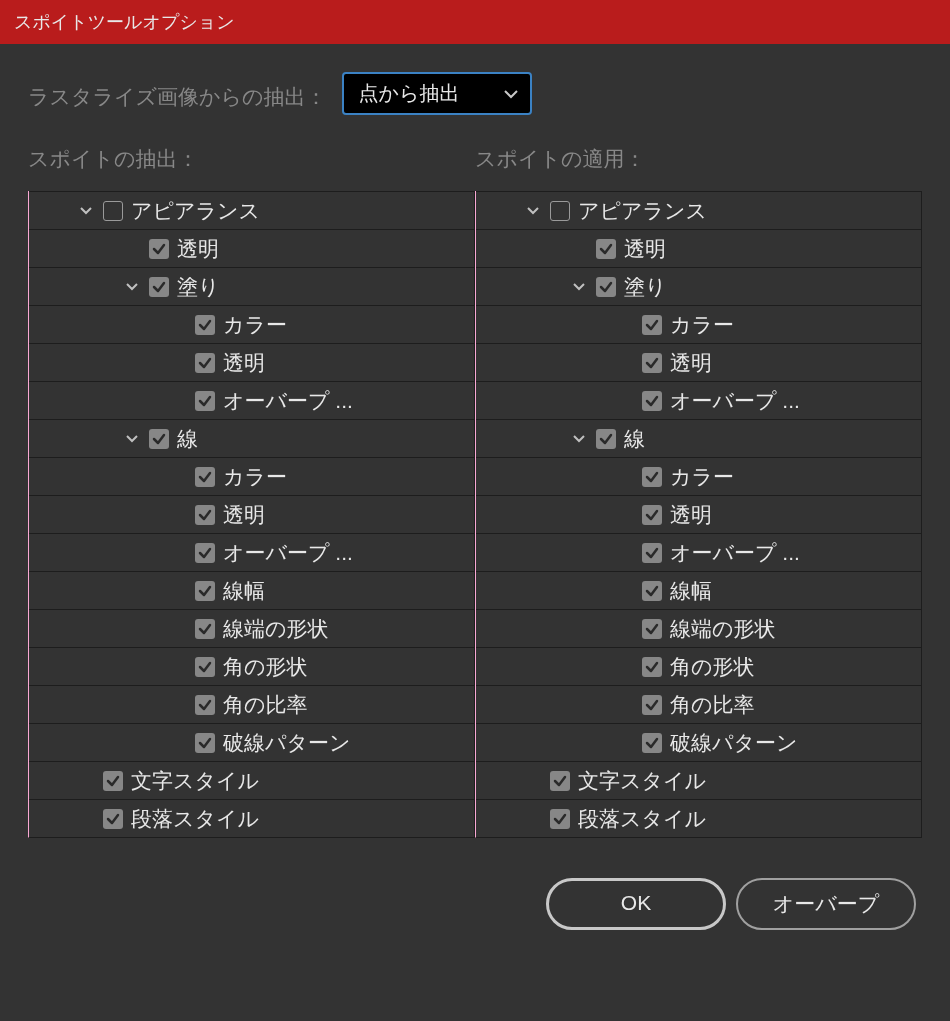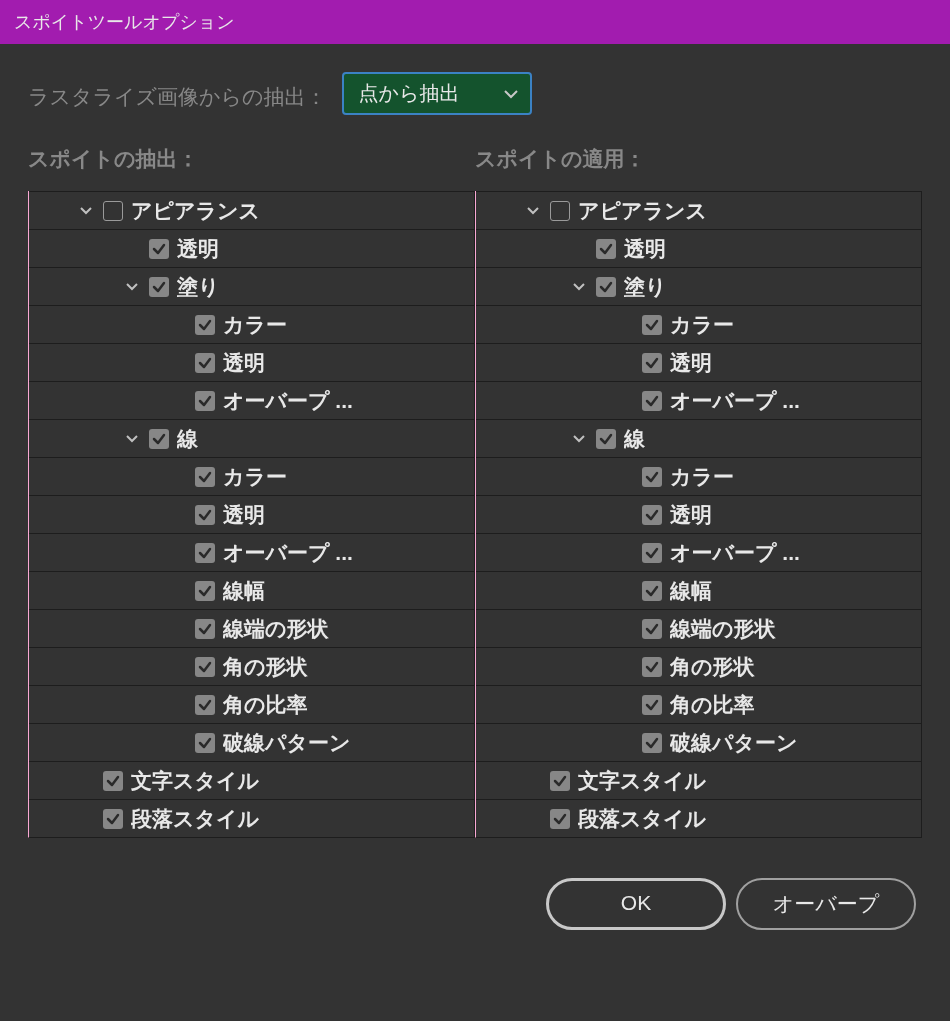--- a/index.html
+++ b/index.html
@@ -4,21 +4,21 @@
 <style>
 * { box-sizing: border-box; margin: 0; padding: 0; }
 body {
   background: #333333;
   font-family: "Hiragino Kaku Gothic ProN", "Meiryo", sans-serif;
   width: 950px;
   height: 1021px;
   overflow: hidden;
 }
 .title-bar {
-  background: #a21caf;
+  background: #b91c1c;
   color: #e8e8e8;
   padding: 10px 14px;
   font-size: 18px;
 }
 .content {
   padding: 28px 28px 20px 28px;
 }
 .row-top {
   display: flex;
   align-items: center;
@@ -29,37 +29,36 @@
   color: #888;
   font-size: 21px;
   margin-top: 7px;
 }
 .select-wrap {
   position: relative;
   display: inline-flex;
   align-items: center;
   border: 2px solid #3b82c4;
   border-radius: 4px;
-  background: #14532d;
+  background: #000000;
   padding: 6px 40px 6px 14px;
   color: #e8e8e8;
   font-size: 20px;
   min-width: 190px;
 }
 .select-wrap .chev {
   position: absolute;
   right: 12px;
   top: 50%;
   transform: translateY(-50%);
   pointer-events: none;
 }
 .chev svg { display: block; }
 .columns {
   display: flex;
-  font-weight: bold;
 }
 .col {
   flex: 1;
 }
 .col-header {
   color: #888;
   font-size: 21px;
   margin-bottom: 18px;
 }
 .tree {

